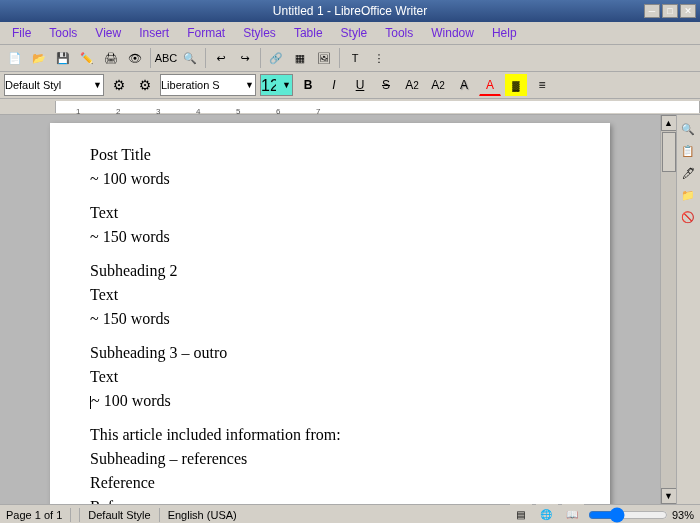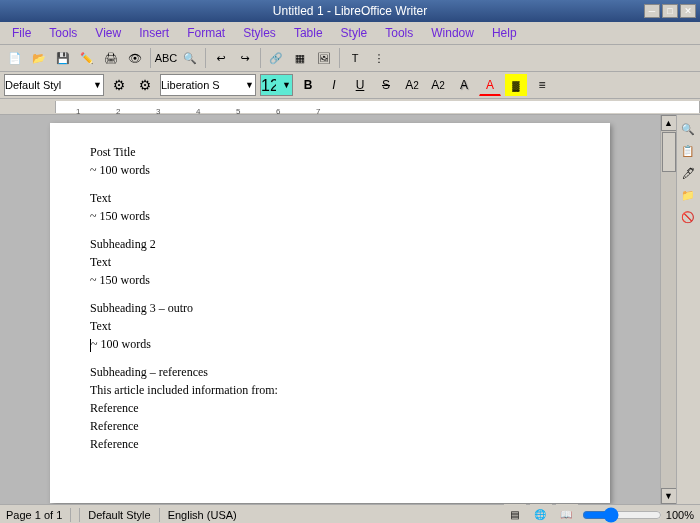--- a/index.html
+++ b/index.html
@@ -152,21 +152,21 @@
       min-height: 380px;
       padding: 20px 40px;
       box-shadow: 2px 2px 5px rgba(0,0,0,0.3);
       font-family: 'Liberation Serif', 'Times New Roman', serif;
       font-size: 12px;
       line-height: 1.5;
     }
 
     .doc-content p {
       margin-bottom: 0;
-      font-size: 12px;
+      font-size: 16px;
       font-family: 'Liberation Serif', 'Times New Roman', serif;
     }
     .doc-content .section {
       margin-bottom: 10px;
     }
     .doc-content .underline-text {
     }
     .cursor {
       display: inline-block;
       width: 1px;
@@ -387,22 +387,22 @@
           <p>~ 150 words</p>
         </div>
 
         <div class="section">
           <p>Subheading 3 – <span class="underline-text">outro</span></p>
           <p>Text</p>
           <p><span class="cursor"></span>~ 100 words</p>
         </div>
 
         <div class="section">
+          <p>This article included information from:</p>
           <p>Subheading – references</p>
-          <p>This article included information from:</p>
           <p>Reference</p>
           <p>Reference</p>
           <p>Reference</p>
         </div>
 
       </div>
     </div>
   </div>
 
   <div class="scrollbar-v">
@@ -428,15 +428,15 @@
   <div class="status-sep"></div>
   <div class="status-sep"></div>
   <span>Default Style</span>
   <div class="status-sep"></div>
   <span>English (USA)</span>
   <div class="status-right">
     <div class="tb-btn" style="font-size:10px;">▤</div>
     <div class="tb-btn" style="font-size:10px;">🌐</div>
     <div class="tb-btn" style="font-size:10px;">📖</div>
     <input type="range" class="zoom-slider" min="50" max="200" value="100" style="">
-    <span>100%</span>
+    <span>93%</span>
   </div>
 </div>
 
 </body></html>

